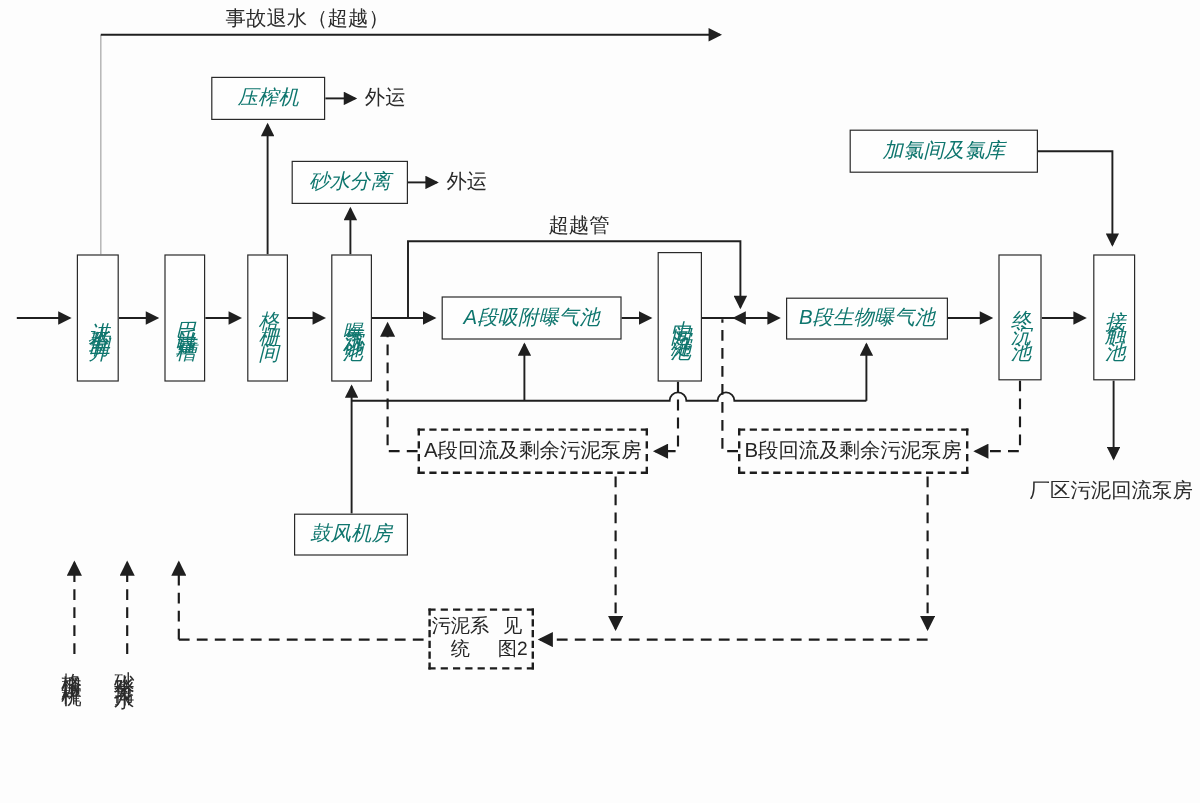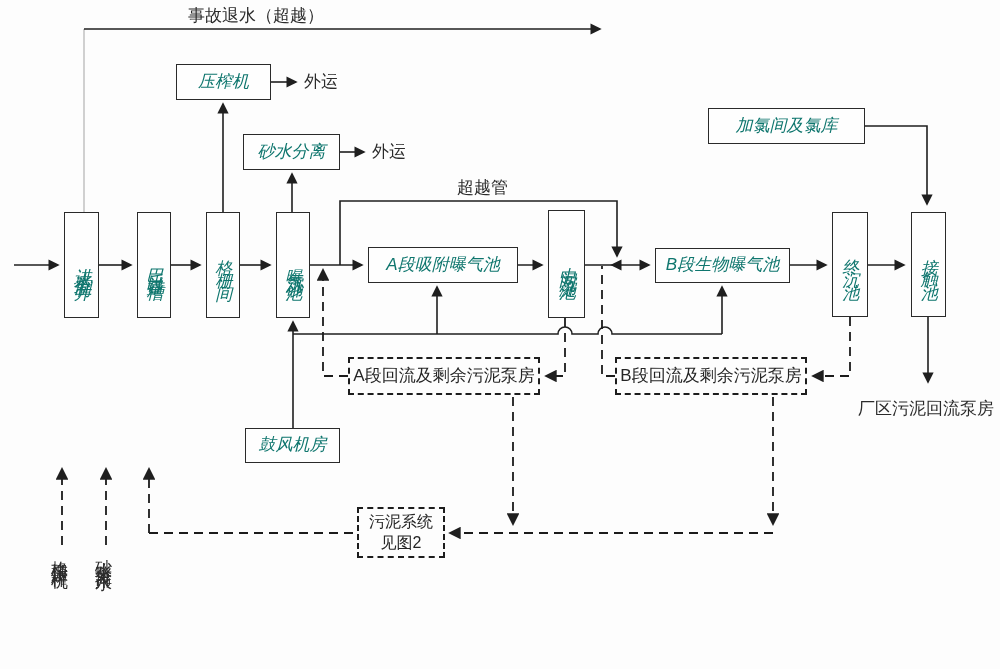--- a/index.html
+++ b/index.html
@@ -19,21 +19,21 @@
   .v{writing-mode:vertical-rl;text-orientation:upright;letter-spacing:4px;}
   .v3{writing-mode:vertical-rl;text-orientation:upright;letter-spacing:13px;}
   .dbox{
     position:absolute;box-sizing:border-box;border:2.2px dashed #1d1d1d;background:transparent;
     display:flex;align-items:center;justify-content:center;
     font-size:17px;color:#252525;text-align:center;line-height:1.15;
   }
   .lbl{position:absolute;font-size:17px;color:#2b2b2b;white-space:nowrap;line-height:1;}
   .vlbl{position:absolute;font-size:17px;color:#2b2b2b;writing-mode:vertical-rl;text-orientation:upright;letter-spacing:3px;line-height:1;}
   .small{font-size:16px;}
-  .stack{display:flex;flex-direction:column;align-items:center;justify-content:center;gap:3px;}
+  .stack{display:flex;flex-direction:row;align-items:center;justify-content:center;gap:3px;}
 </style>
 </head>
 <body>
 
 <div id="canvas">
 
   <svg id="lines" viewBox="0 0 1000 669">
     <defs>
       <marker id="ah" viewBox="0 0 10 10" refX="8.5" refY="5" markerWidth="8.5" markerHeight="7" orient="auto">
         <path d="M0,0 L10,5 L0,10 z" fill="#1f1f1f"></path>

